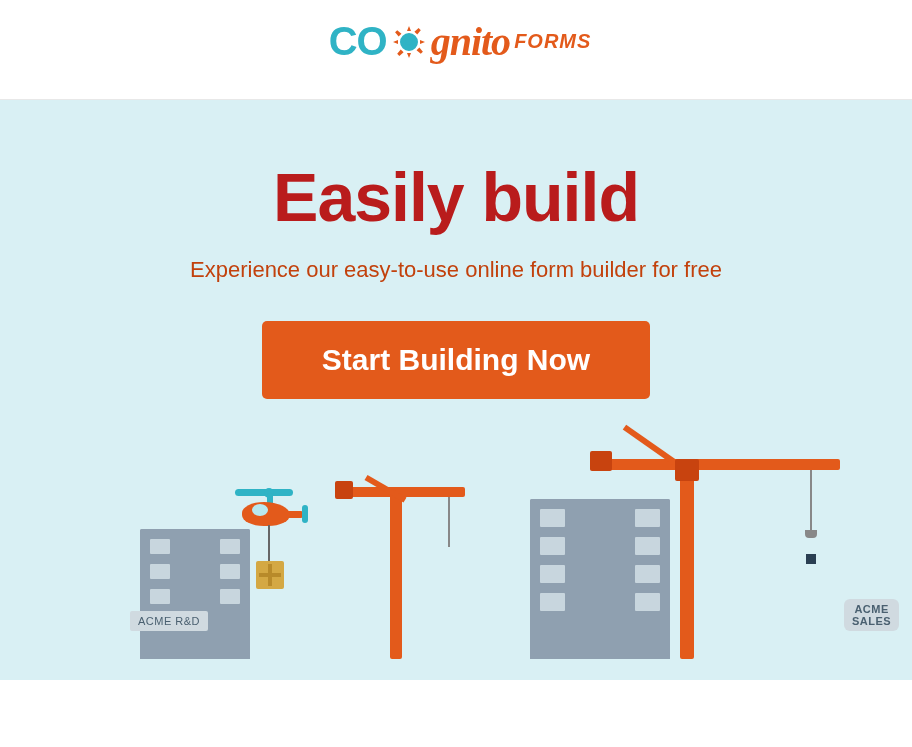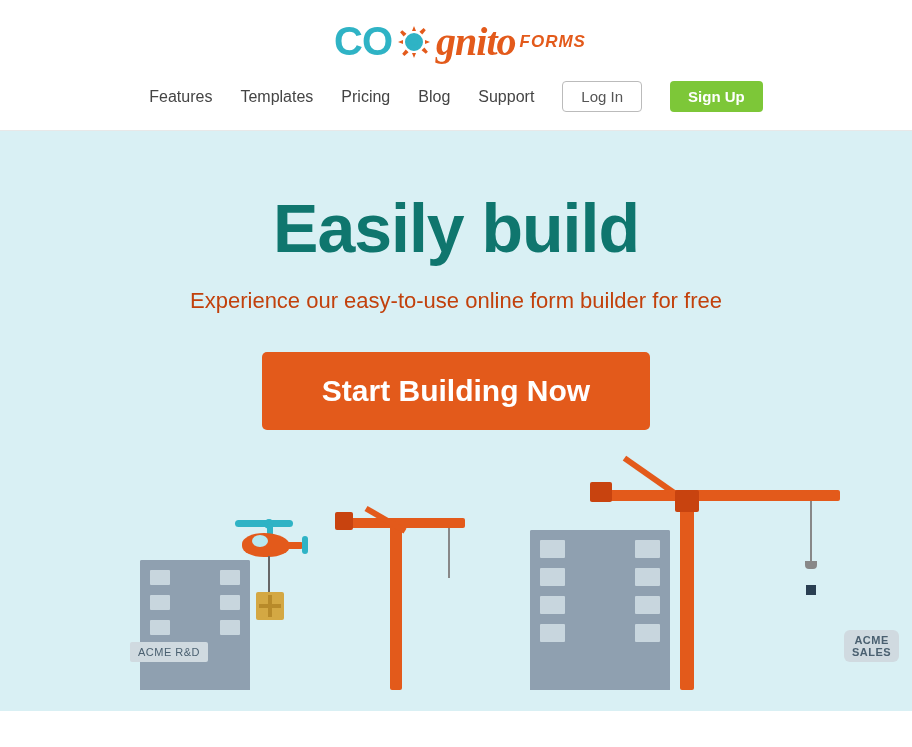--- a/index.html
+++ b/index.html
@@ -52,21 +52,21 @@
 
     .logo-gnito {
       color: #e35a1b;
       font-style: italic;
       font-family: Georgia, serif;
       font-weight: 700;
     }
 
     .logo-forms {
       color: #e35a1b;
-      font-size: 17px;
+      font-size: 20px;
       font-weight: 700;
       font-style: italic;
       letter-spacing: 1px;
       margin-left: 4px;
       align-self: center;
     }
 
     .nav {
       display: flex;
       align-items: center;
@@ -108,21 +108,21 @@
       padding: 60px 40px 0 40px;
       text-align: center;
       min-height: 580px;
       position: relative;
       overflow: hidden;
     }
 
     .hero-title {
       font-size: 68px;
       font-weight: 800;
-      color: #0f766e;
+      color: #b91c1c;
       line-height: 1.1;
       margin-bottom: 22px;
       letter-spacing: -1px;
     }
 
     .hero-subtitle {
       font-size: 22px;
       color: #c2410c;
       margin-bottom: 38px;
       font-weight: 300;
@@ -198,39 +198,20 @@
           </g>
           <circle cx="21" cy="21" r="6.5" fill="none" stroke="#2fb3c5" stroke-width="5"></circle>
           <circle cx="21" cy="21" r="3" fill="#2fb3c5"></circle>
         </svg>
       </span>
       <span class="logo-gnito">gnito</span>
       <span class="logo-forms">FORMS</span>
     </div>
   </div>
 
-  <nav class="nav">
-    <a class="nav-link" href="#">
-      <span>Features</span>
-    </a>
-    <a class="nav-link" href="#">
-      <span>Templates</span>
-    </a>
-    <a class="nav-link" href="#">
-      <span>Pricing</span>
-    </a>
-    <a class="nav-link" href="#">
-      <span>Blog</span>
-    </a>
-    <a class="nav-link" href="#">
-      <span>Support</span>
-    </a>
-    <button class="btn-login">Log In</button>
-    <button class="btn-signup">Sign Up</button>
-  </nav>
 </header>
 
 <section class="hero">
   <h1 class="hero-title">
     <span>Easily build</span><br>
   </h1>
   <p class="hero-subtitle">Experience our easy-to-use online form builder for free</p>
   <a href="#" class="btn-cta">Start Building Now</a>
 
   

